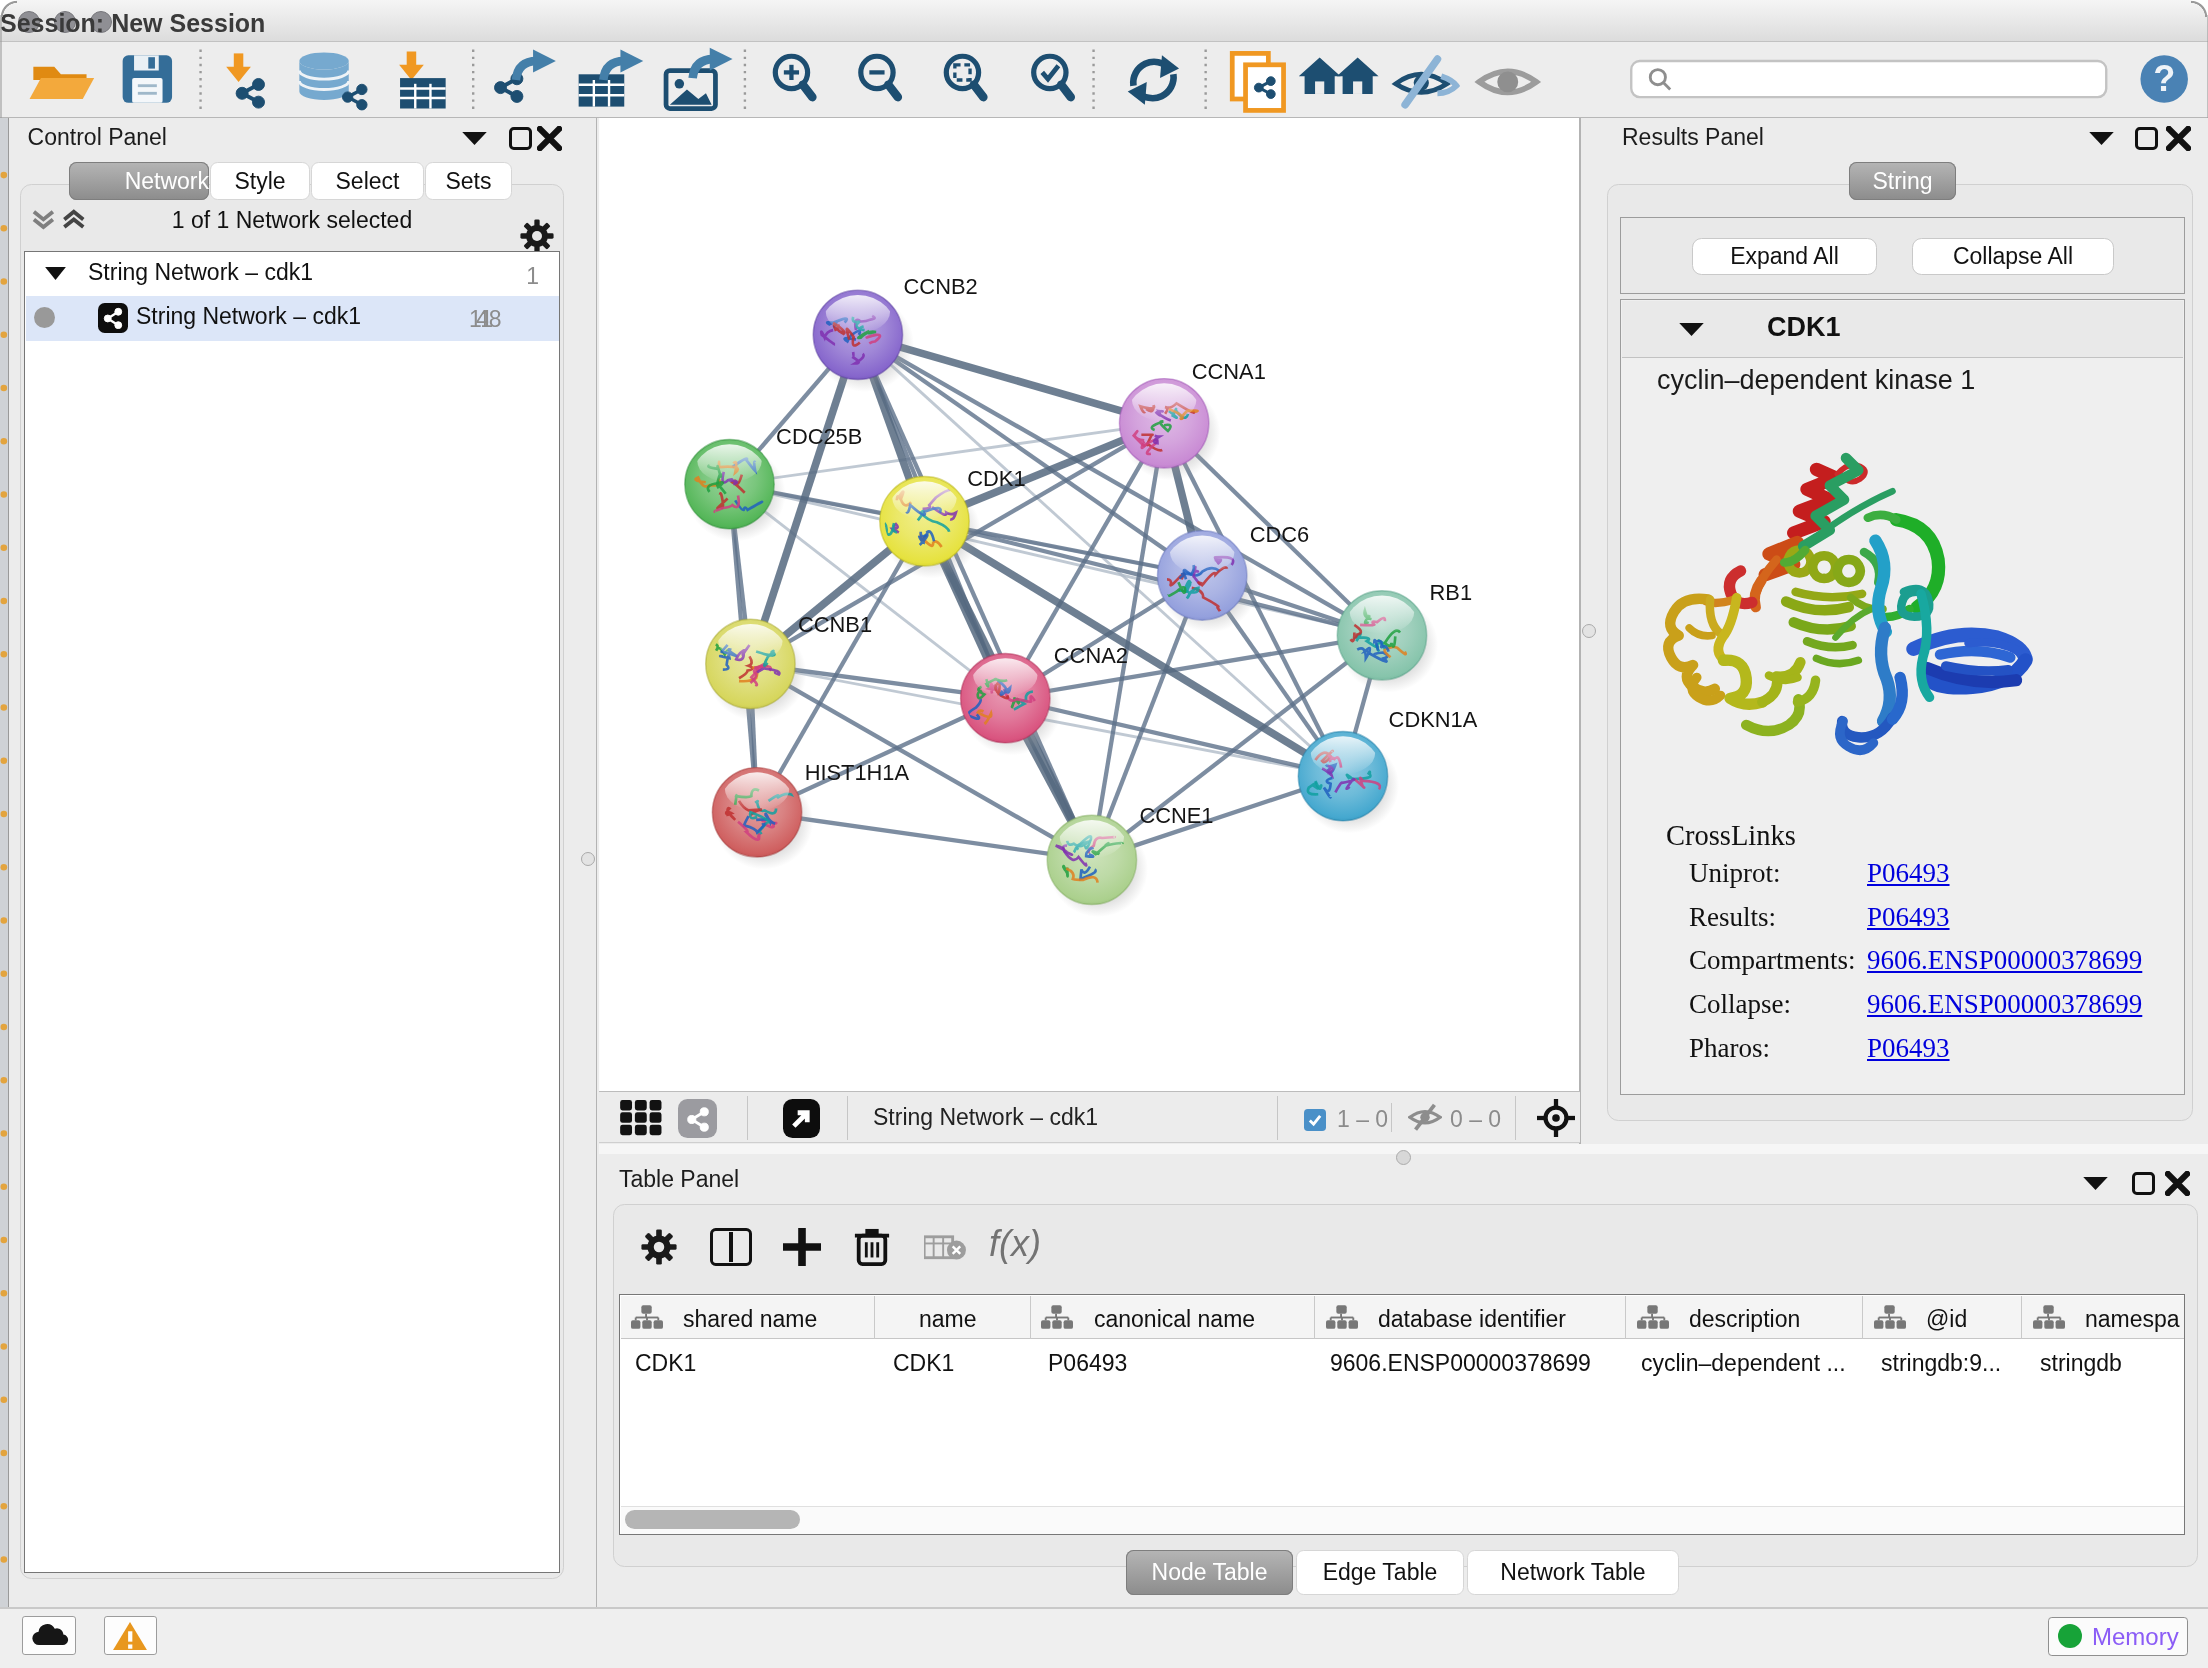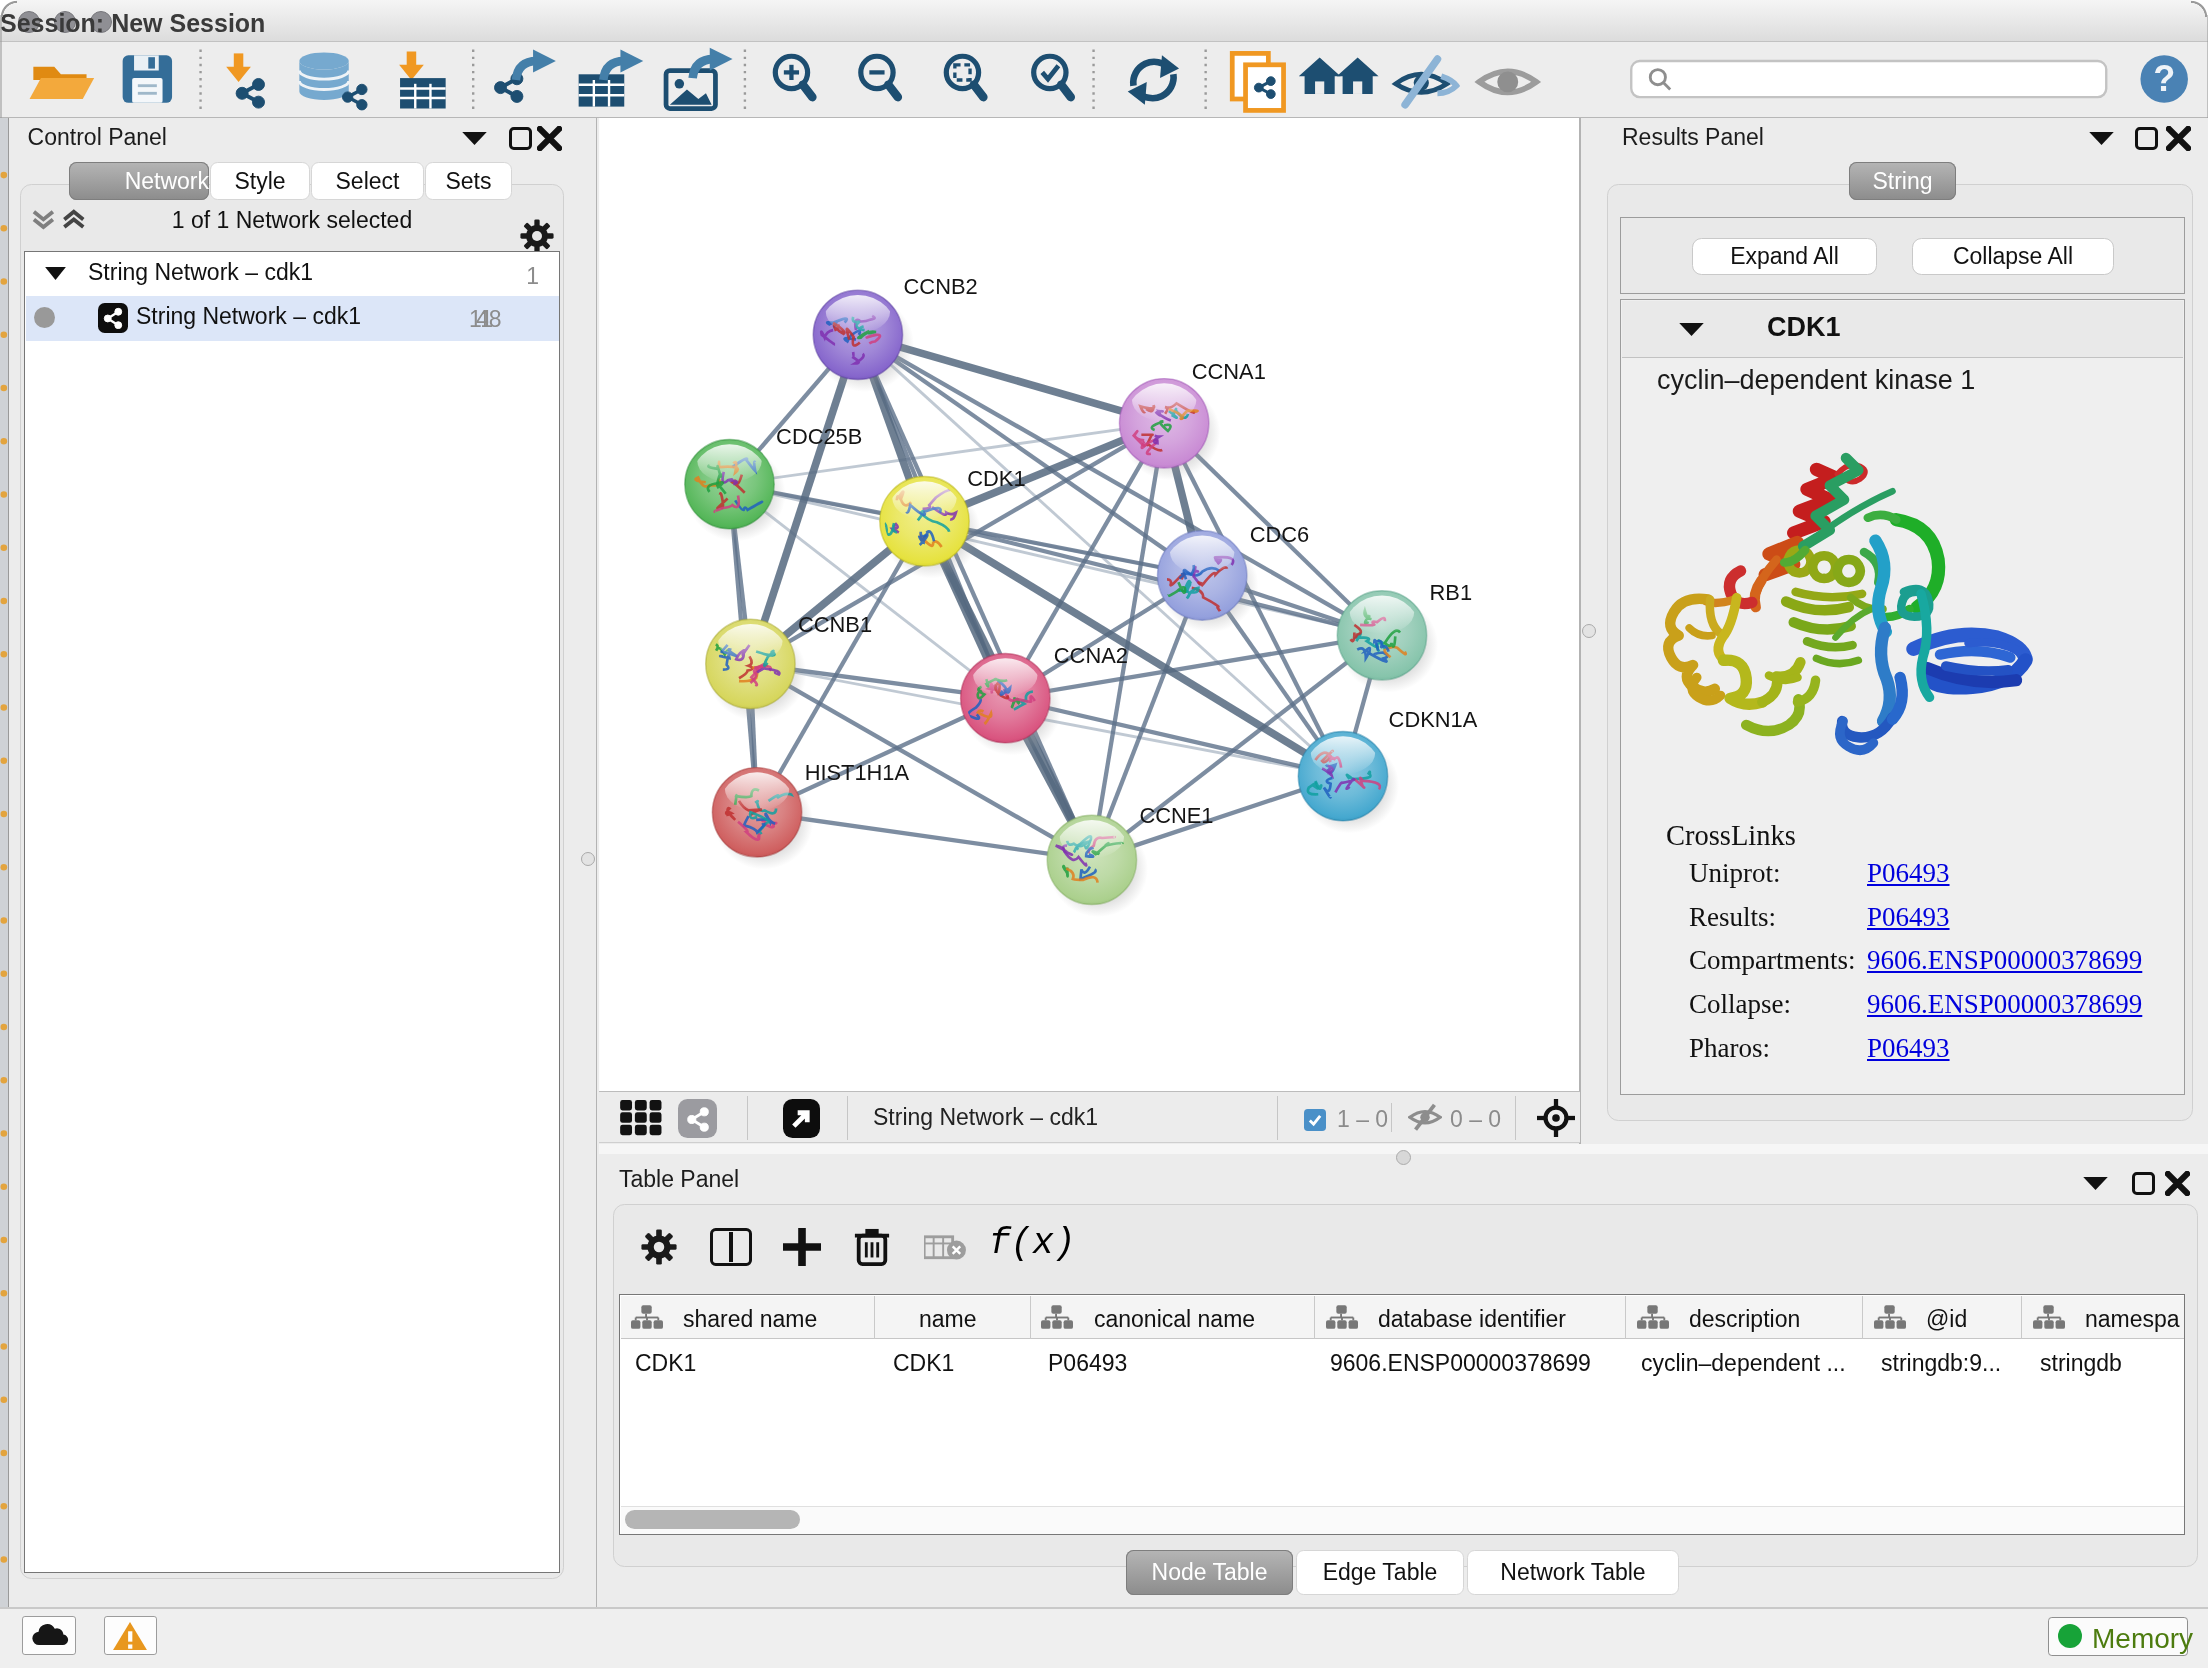--- a/index.html
+++ b/index.html
@@ -775,21 +775,21 @@
 <svg class="abs" style="left:924px;top:1233px" width="44" height="28.5" viewBox="0 0 46 30">
 <rect x="0" y="4" width="30" height="22" fill="none" stroke="#9d9d9d" stroke-width="3"></rect>
 <g stroke="#9d9d9d" stroke-width="2">
       <line x1="0" y1="11" x2="30" y2="11"></line>
       <line x1="10" y1="4" x2="10" y2="26"></line>
       <line x1="20" y1="4" x2="20" y2="26"></line>
     </g>
 <circle cx="34" cy="18" r="10" fill="#9d9d9d"></circle>
     <path d="M30 14 L38 22 M38 14 L30 22" stroke="#fff" stroke-width="2.5"></path>
   </svg>
-<div class="abs" style="left:989px;top:1223px;font-family:Liberation Mono, monospace;font-style:italic;font-size:36px;color:#000000">f(x)</div>
+<div class="abs" style="left:989px;top:1223px;font-family:Liberation Sans, sans-serif;font-style:italic;font-size:36px;color:#737373">f(x)</div>
 
 <div class="abs" style="left:619px;top:1294px;width:1566px;height:241px;background:#fff;border:1.9px solid #777"></div>
 <div class="abs" style="left:621px;top:1296px;width:1563px;height:43px;background:#f4f4f4;border-bottom:1px solid #c6c6c6"></div>
 <div class="abs" style="left:874px;top:1296px;width:1px;height:43px;background:#c9c9c9"></div>
 <div class="abs" style="left:683px;top:1306px;font-size:23px;color:#111;white-space:nowrap;overflow:hidden;max-width:187px">shared name</div>
 <svg class="abs" style="left:631px;top:1305px" width="32" height="25" viewBox="0 0 34 26">
 <g fill="#777">
       <rect x="11" y="0" width="11" height="9" rx="2"></rect>
       <rect x="0" y="16" width="10" height="9" rx="2"></rect>
       <rect x="12" y="16" width="10" height="9" rx="2"></rect>
@@ -910,18 +910,18 @@
 <path d="M10 22 a7 7 0 0 1 -1 -14 a9 9 0 0 1 17 -3 a6.5 6.5 0 0 1 9 6 a5.5 5.5 0 0 1 -1 11 Z" fill="#161616"></path>
   </svg>
 <div class="abs" style="left:104px;top:1616px;width:53px;height:39px;background:#fdfdfd;border:1.9px solid #9c9c9c;border-radius:2.9px"></div>
 <svg class="abs" style="left:111px;top:1620px" width="38" height="32" viewBox="0 0 40 34">
 <path d="M20 2 L38 32 L2 32 Z" fill="#e8971e"></path>
 <rect x="18" y="12" width="4.5" height="11" fill="#fff"></rect>
     <rect x="18" y="26" width="4.5" height="4.5" fill="#fff"></rect>
   </svg>
 <div class="abs" style="left:2048px;top:1617px;width:140px;height:39px;background:#fbfbfb;border:1.9px solid #8f8f8f;border-radius:3.8px"></div>
 <div class="abs" style="left:2058px;top:1624px;width:24px;height:24px;border-radius:50%;background:#17a338"></div>
-<div class="abs" style="left:2092px;top:1623px;font-size:28px;color:#4d7c0f">Memory</div>
+<div class="abs" style="left:2092px;top:1623px;font-size:24px;color:#8b5cf6">Memory</div>
 
 <div class="abs" style="left:0;top:0;width:17px;height:17px;background:radial-gradient(circle at 17px 17px, rgba(0,0,0,0) 13.8px, #9a9a9a 14.3px, #9a9a9a 15.7px, #ffffff 16.6px)"></div>
 <div class="abs" style="left:2191px;top:0;width:17px;height:17px;background:radial-gradient(circle at 0px 17px, rgba(0,0,0,0) 13.8px, #9a9a9a 14.3px, #9a9a9a 15.7px, #ffffff 16.6px)"></div>
 <div class="abs" style="left:0;top:15px;width:1.9px;height:103px;background:#9a9a9a;opacity:0.55"></div>
 <div class="abs" style="left:2207px;top:15px;width:1.9px;height:103px;background:#9a9a9a;opacity:0.55"></div>
 
 </body></html>

